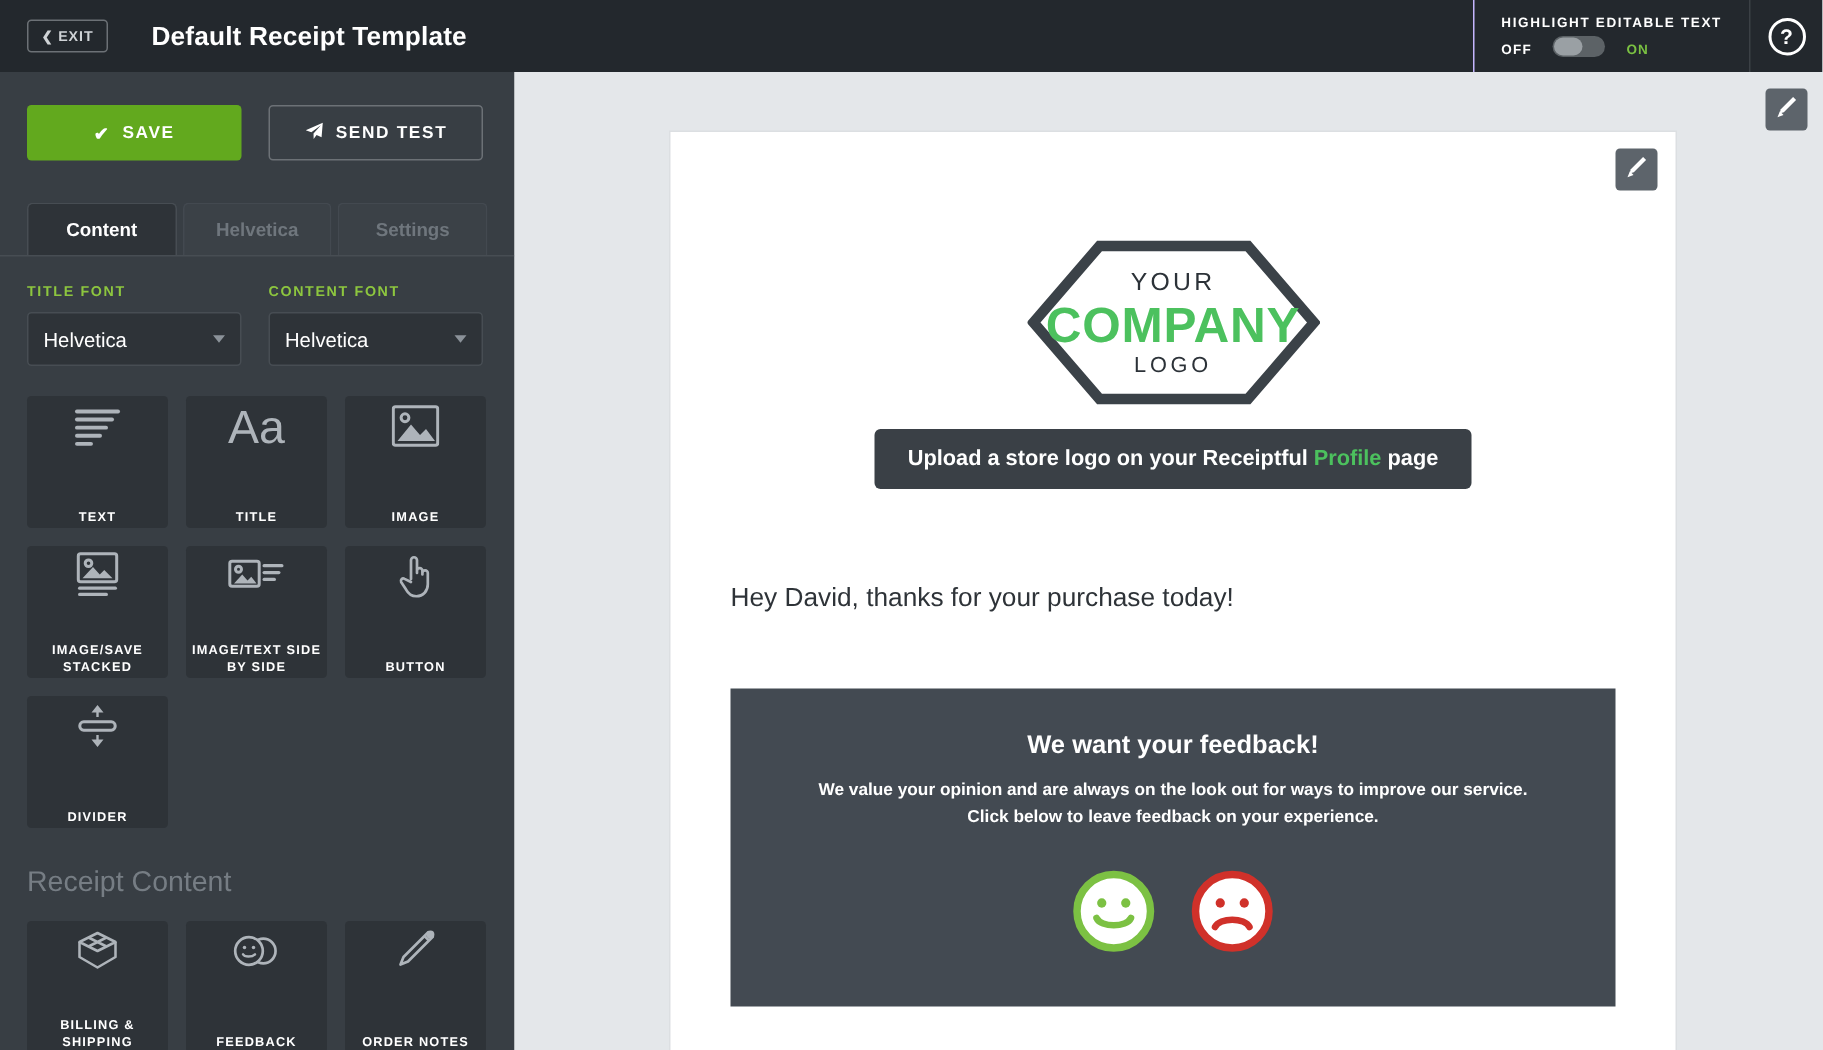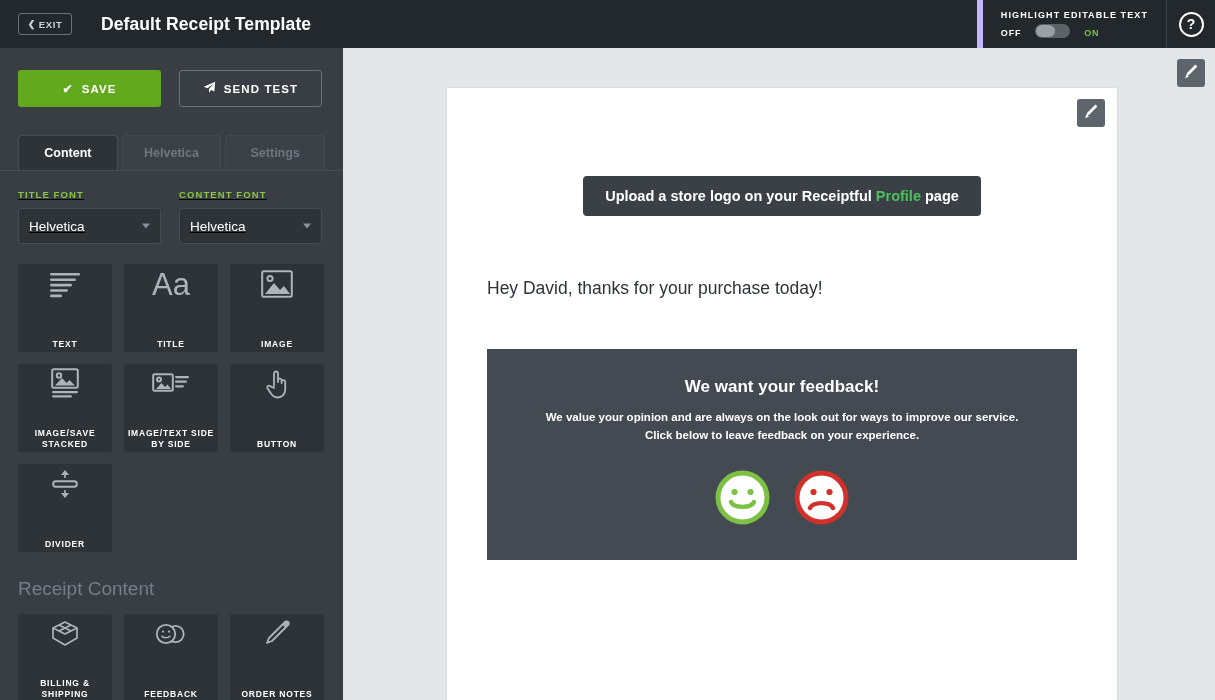--- a/index.html
+++ b/index.html
@@ -35,21 +35,21 @@
     color: #ffffff;
     font-size: 17.5px;
     font-weight: bold;
     letter-spacing: .1px;
   }
   .topbar-right {
     margin-left: auto;
     display: flex; align-items: center; height: 48px;
   }
   .highlight-box {
-    border-left: 6px solid #c4b5fd;
+    border-left: 1px solid #c4b5fd;
     border-right: 1px solid #3b4045;
     height: 48px;
     padding: 0 18px 0 18px;
     display: flex; flex-direction: column; justify-content: center;
     align-items: flex-start;
   }
   .highlight-label {
     color: #ffffff;
     font-size: 9px; font-weight: bold; letter-spacing: 1.1px;
     margin-bottom: 4px;
@@ -126,21 +126,21 @@
     border: 1px solid #434950;
     border-bottom: none;
   }
   .tabs-underline {
     height: 1px; background: #474d53;
     margin: 0 -18px 0 -18px;
   }
 
   .panel { padding-top: 18px; }
   .font-row { display: flex; gap: 18px; margin-bottom: 20px; }
-  .font-field { width: 143px; text-decoration: underline; }
+  .font-field { width: 143px; }
   .field-label {
     color: #8dc63f;
     font-size: 9.5px; font-weight: bold; letter-spacing: 1.1px;
     margin-bottom: 8px;
   }
   .select {
     position: relative;
     height: 36px;
     background: #2e3338;
     border: 1px solid #474d53;
@@ -482,20 +482,30 @@
       <div class="email-edit-btn">
         <span>
           <svg width="16" height="16" viewBox="0 0 16 16">
             <path d="M12.4 1.6 14.4 3.6 6.2 11.8 3.4 12.6 4.2 9.8z" fill="#ffffff"></path>
             <path d="M3.6 11.2 2 15.2l4-1.6z" fill="#ffffff"></path>
           </svg>
         </span>
       </div>
 
       <div class="logo-area">
+        <div class="hex-logo">
+          <svg width="195" height="110" viewBox="0 0 195 110" style="position:absolute;inset:0;">
+            <polygon points="48,4 147,4 191,55 147,106 48,106 4,55" fill="none" stroke="#3b4248" stroke-width="7" stroke-linejoin="miter"></polygon>
+          </svg>
+          <div class="hex-text">
+            <div class="hex-your">YOUR</div>
+            <div class="hex-company">COMPANY</div>
+            <div class="hex-logo-word">LOGO</div>
+          </div>
+        </div>
 
         <div class="tooltip">
           <span>Upload a store logo on your Receiptful </span><span class="tooltip-link">Profile</span><span> page</span>
         </div>
       </div>
 
       <div class="greeting">Hey David, thanks for your purchase today!</div>
 
       <div class="feedback-block">
         <div class="fb-title">We want your feedback!</div>

